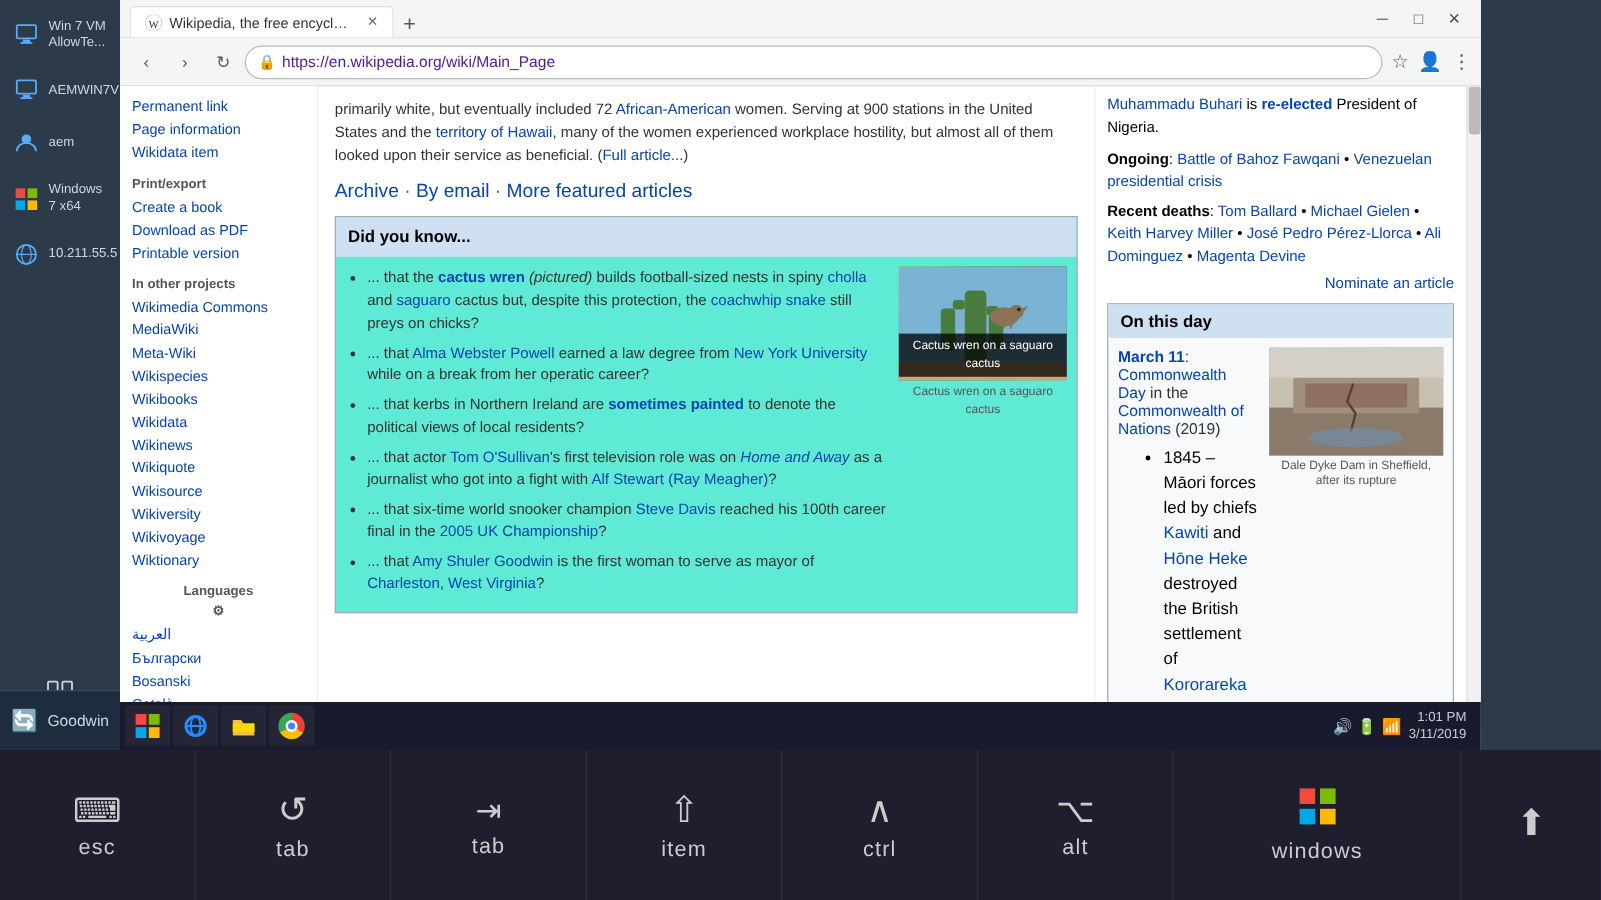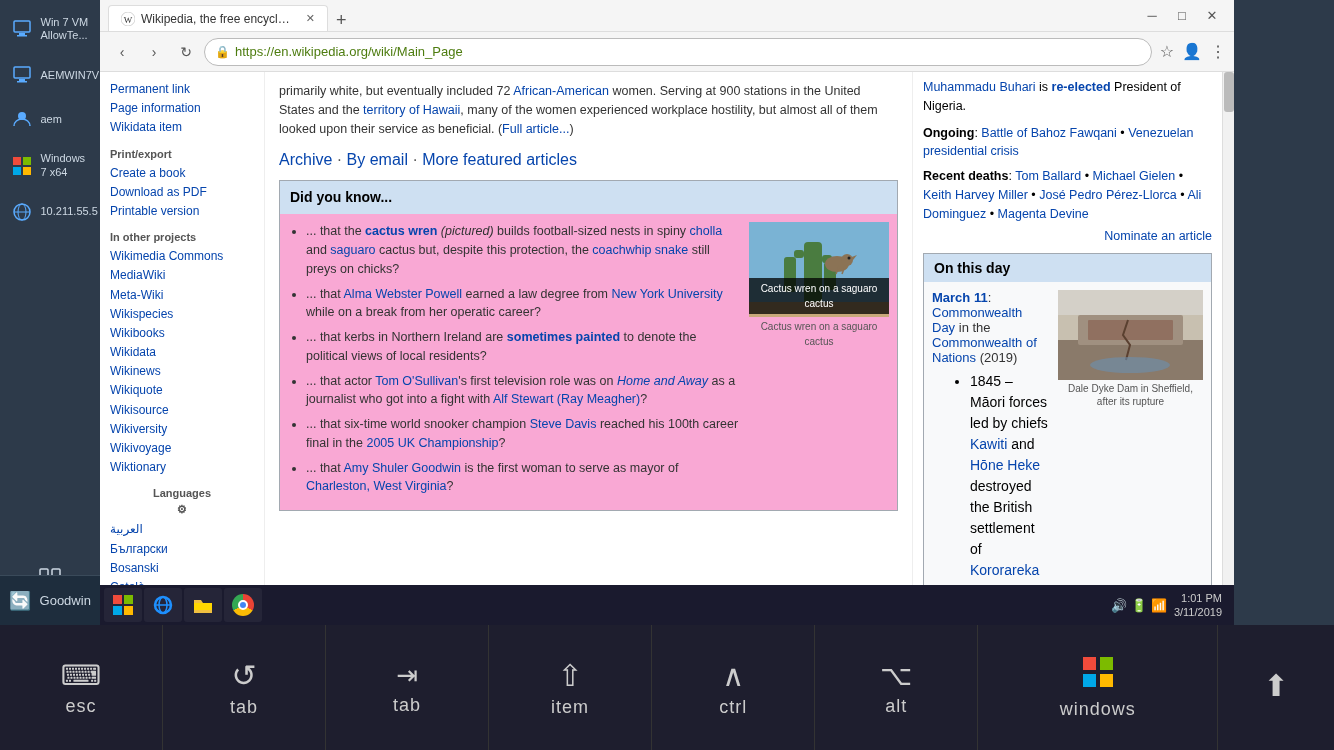--- a/index.html
+++ b/index.html
@@ -118,21 +118,21 @@
       border-radius: 14px;
       padding: 0 12px 0 30px;
       font-size: 13px;
       background: #fff;
       display: flex; align-items: center;
       gap: 6px;
       cursor: text;
       position: relative;
     }
     .url-lock { color: #4caf50; font-size: 12px; position: absolute; left: 10px; }
-    .url-text { font-size: 13px; color: #4d7c0f; }
+    .url-text { font-size: 13px; color: #4c1d95; }
     .star-btn { background: none; border: none; font-size: 16px; color: #555; cursor: pointer; margin-left: 4px; }
     .profile-btn { width: 28px; height: 28px; background: none; border: none; border-radius: 50%; cursor: pointer; font-size: 16px; color: #555; }
     .menu-btn { background: none; border: none; font-size: 16px; color: #555; cursor: pointer; }
 
     
     .browser-content {
       display: flex;
       flex: 1;
       overflow: hidden;
     }
@@ -159,21 +159,21 @@
       padding: 10px 14px;
       font-size: 13px;
       line-height: 1.5;
       color: #333;
     }
 
     
     .did-you-know {
       border: 1px solid #a2a9b1;
       margin-bottom: 12px;
-      background: #f9a8d4;
+      background: #5eead4;
     }
     .did-you-know-header {
       background: #cee0f2;
       padding: 6px 10px;
       font-size: 14px;
       font-weight: bold;
       color: #000;
     }
     .did-you-know-content {
       display: flex;

